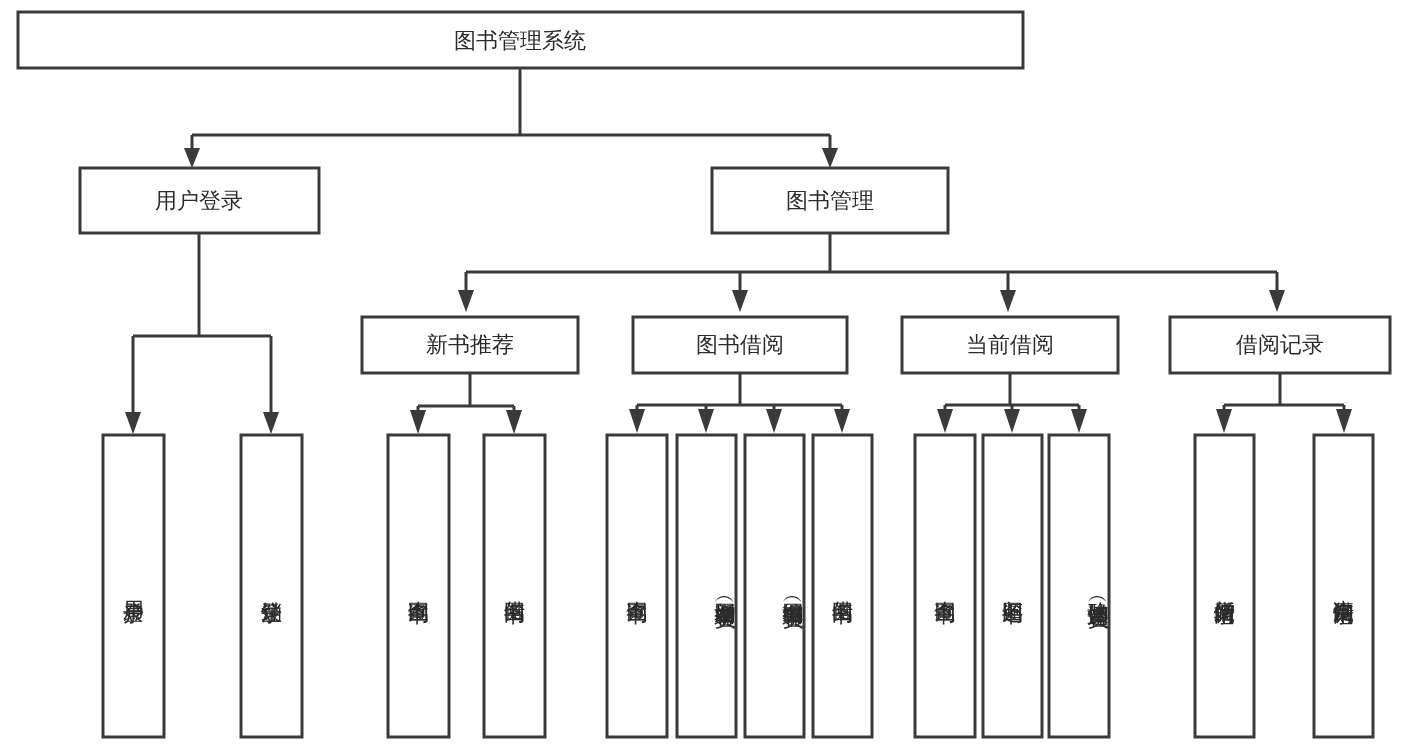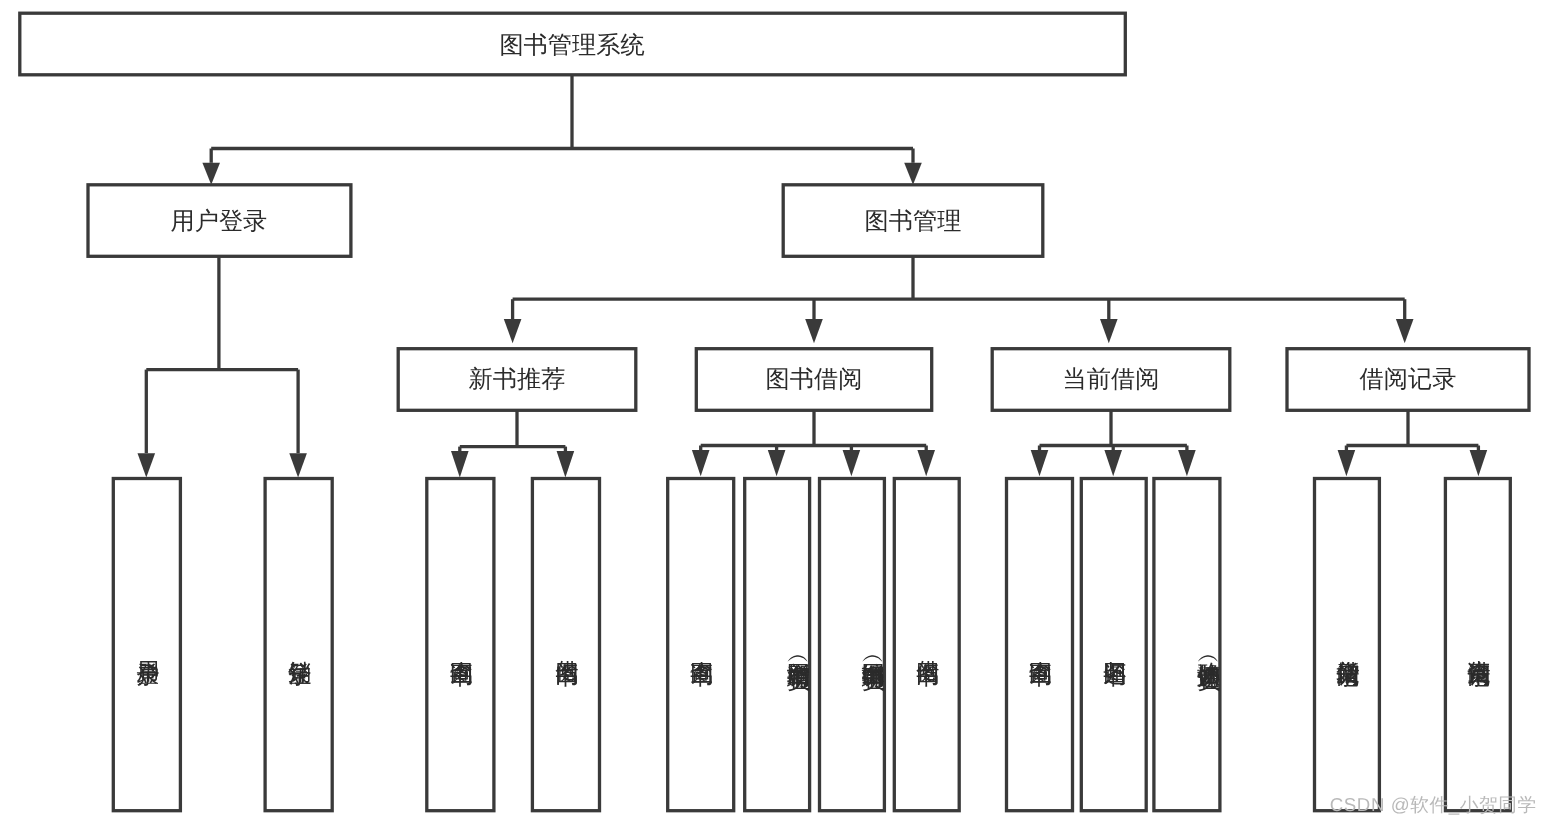--- a/index.html
+++ b/index.html
@@ -195,14 +195,13 @@
   <div class="node-label-v" style="left:745px; top:441px; width:59px; height:296px; display:flex; align-items:flex-start; justify-content:center;">编辑图书（管理员）</div>
   <div class="node-label-v" style="left:813px; top:435px; width:59px; height:302px; display:flex; align-items:center; justify-content:center;">借阅图书</div>
 
   <div class="node-label-v" style="left:915px; top:435px; width:60px; height:302px; display:flex; align-items:center; justify-content:center;">查询图书</div>
   <div class="node-label-v" style="left:983px; top:435px; width:59px; height:302px; display:flex; align-items:center; justify-content:center;">归还图书</div>
   <div class="node-label-v" style="left:1049px; top:441px; width:60px; height:296px; display:flex; align-items:flex-start; justify-content:center;">确认归还（管理员）</div>
 
   <div class="node-label-v" style="left:1195px; top:435px; width:59px; height:302px; display:flex; align-items:center; justify-content:center;">新增借阅记录</div>
   <div class="node-label-v" style="left:1314px; top:435px; width:59px; height:302px; display:flex; align-items:center; justify-content:center;">查询借阅记录</div>
 
-  <div class="watermark">CSDN @软件_小贺同学</div>
 </div>
 
 </body></html>

